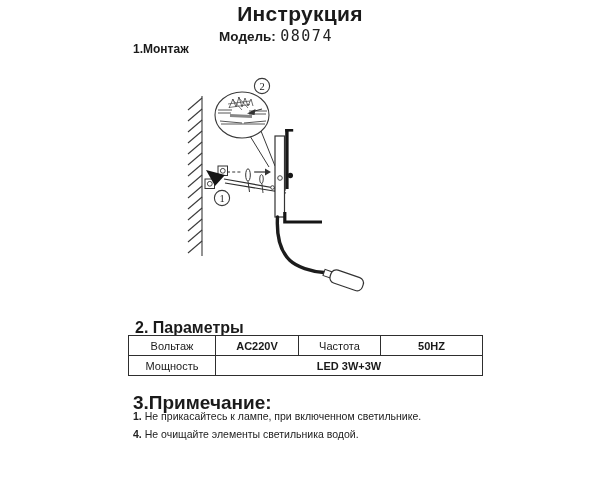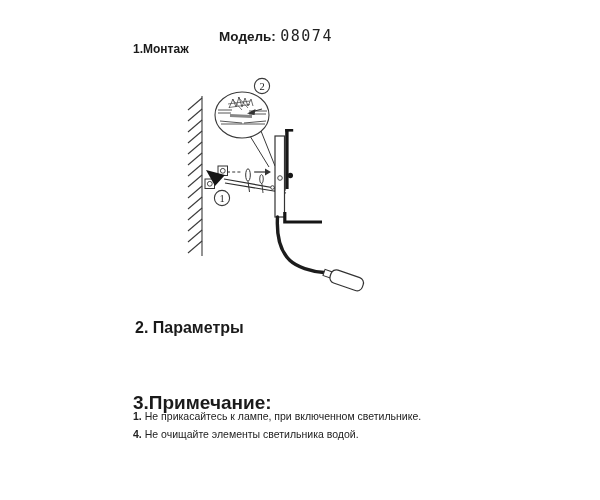--- a/index.html
+++ b/index.html
@@ -25,20 +25,21 @@
          line-height:12.8px;color:#222;}
   .note{margin:0 0 5px 0;}
   .note b{margin-right:3px;}
   svg text{font-family:"Liberation Serif",serif;fill:#222;}
 </style>
 </head>
 <body>
 
 <div class="page">
 
+  <div class="title">Инструкция</div>
 
   <div class="model-line">
     <span class="model-label">Модель:</span>
     <span class="model-value">08074</span>
   </div>
 
   <div class="h-montage">1.Монтаж</div>
 
   <svg class="diagram" width="240" height="262" viewBox="0 0 240 262" xmlns="http://www.w3.org/2000/svg">
 
@@ -139,20 +140,30 @@
   <div class="h-params">2. Параметры</div>
 
   <table class="params">
     <colgroup>
         <col style="width:87px">
         <col style="width:83px">
         <col style="width:82px">
         <col style="width:102px">
       </colgroup>
     <tbody>
+        <tr>
+      <td>Вольтаж</td>
+      <td class="b">AC220V</td>
+      <td>Частота</td>
+      <td class="b">50HZ</td>
+    </tr>
+    <tr>
+      <td>Мощность</td>
+      <td colspan="3" class="b left">LED 3W+3W</td>
+    </tr>
   </tbody>
     </table>
 
   <div class="h-notes">3.Примечание:</div>
 
   <div class="notes">
     <p class="note"><b>1.</b><span>Не прикасайтесь к лампе, при включенном светильнике.</span></p>
     <p class="note"><b>4.</b><span>Не очищайте элементы светильника водой.</span></p>
   </div>
 

